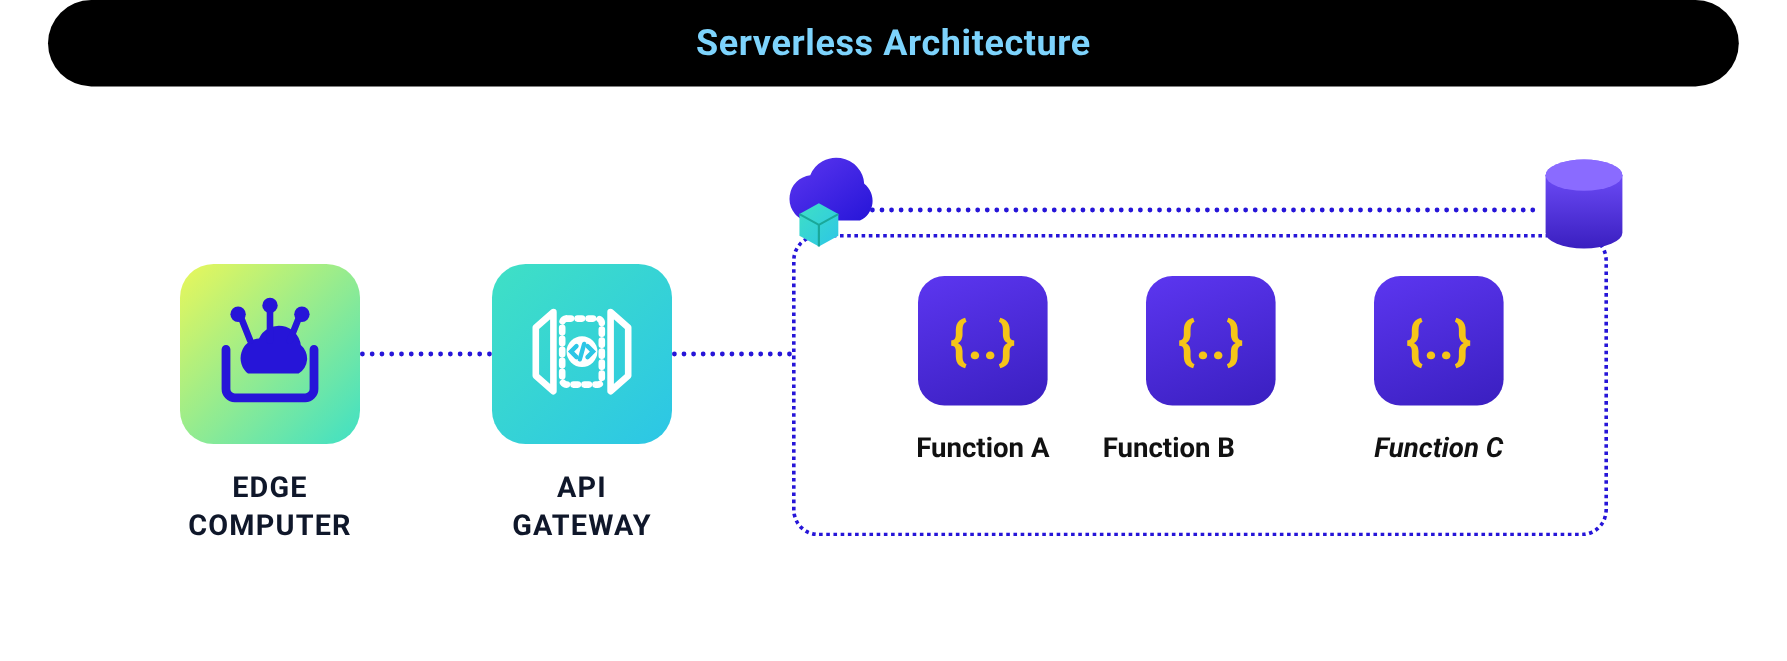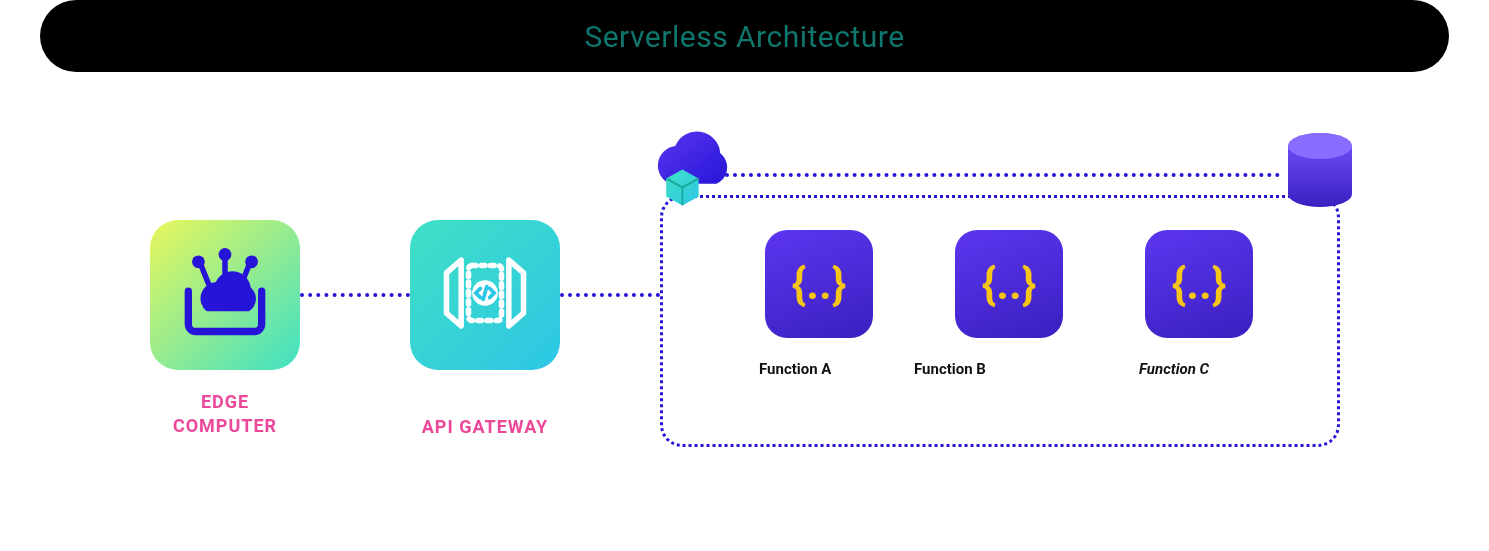--- a/index.html
+++ b/index.html
@@ -14,23 +14,23 @@
     position: absolute;
     top: 0;
     left: 40px;
     right: 40px;
     height: 72px;
     background: #000;
     border-radius: 36px;
     display: flex;
     align-items: center;
     justify-content: center;
-    color: #0f766e;
+    color: #7dd3fc;
     font-size: 30px;
-    font-weight: 400;
+    font-weight: 700;
     letter-spacing: 0.5px;
   }
   .canvas {
     position: absolute;
     top: 110px;
     left: 0; right: 0; bottom: 0;
   }
   .node-card {
     position: absolute;
     width: 150px;
@@ -45,27 +45,27 @@
     background: linear-gradient(135deg, #e9f75a 0%, #3fe0c5 100%);
   }
   .api-card {
     left: 410px; top: 110px;
     background: linear-gradient(135deg, #3fe0c5 0%, #2cc6e6 100%);
   }
   .node-label {
     position: absolute;
     text-align: center;
     font-weight: 700;
-    font-size: 18px;
+    font-size: 24px;
     letter-spacing: 1px;
-    color: #ec4899;
+    color: #0f172a;
     line-height: 1.35;
   }
   .edge-label { left: 150px; top: 280px; width: 150px; }
-  .api-label  { left: 410px; top: 280px; width: 150px; margin-top: 25px; }
+  .api-label  { left: 410px; top: 280px; width: 150px; }
 
   .dotted-box {
     position: absolute;
     left: 660px;
     top: 85px;
     width: 680px;
     height: 252px;
     border: 3px dotted #2615d8;
     border-radius: 22px;
   }
@@ -85,21 +85,22 @@
     top: 120px;
   }
   .fn-a { left: 765px; }
   .fn-b { left: 955px; }
   .fn-c { left: 1145px; }
 
   .fn-label {
     position: absolute;
     top: 250px;
     width: 120px;
-    font-size: 15px;
+    text-align: center;
+    font-size: 23px;
     font-weight: 700;
     color: #111;
   }
   .fnl-a { left: 759px; }
   .fnl-b { left: 914px; }
   .fnl-c { left: 1139px; font-style: italic; }
 
   .conn {
     position: absolute;
     border-top: 4px dotted #2615d8;

